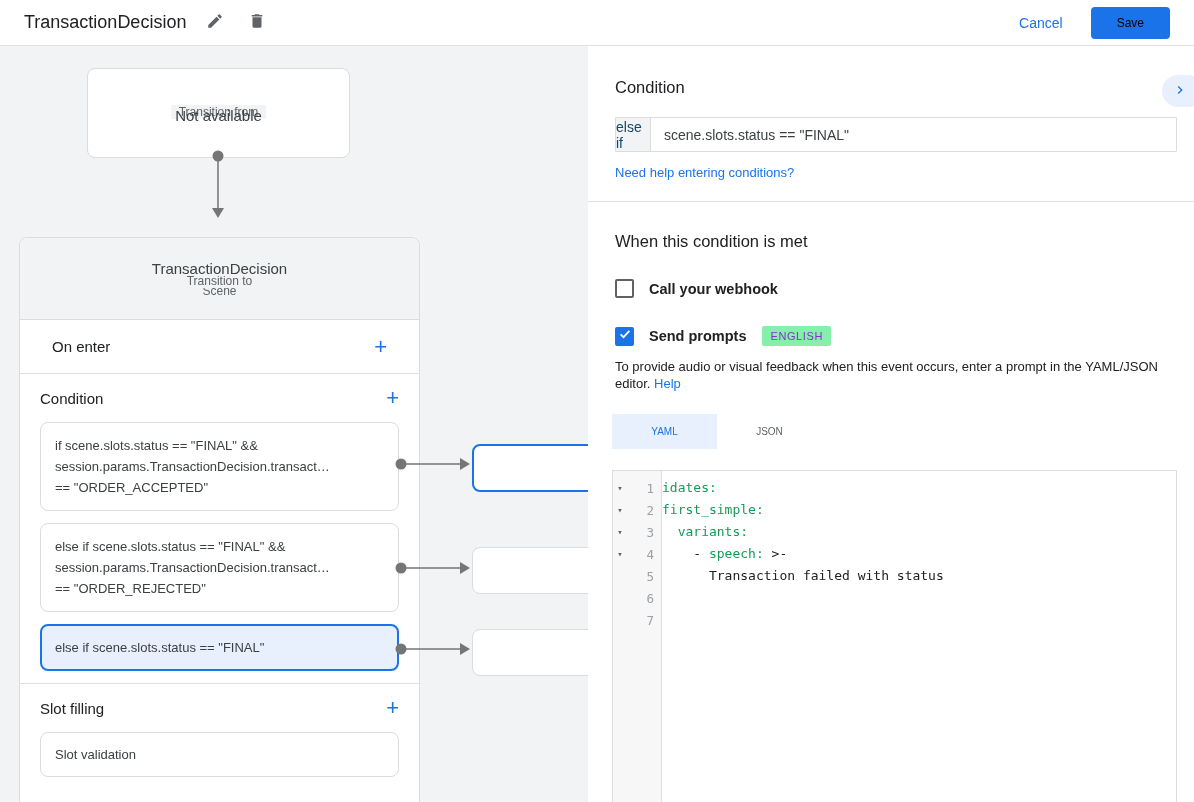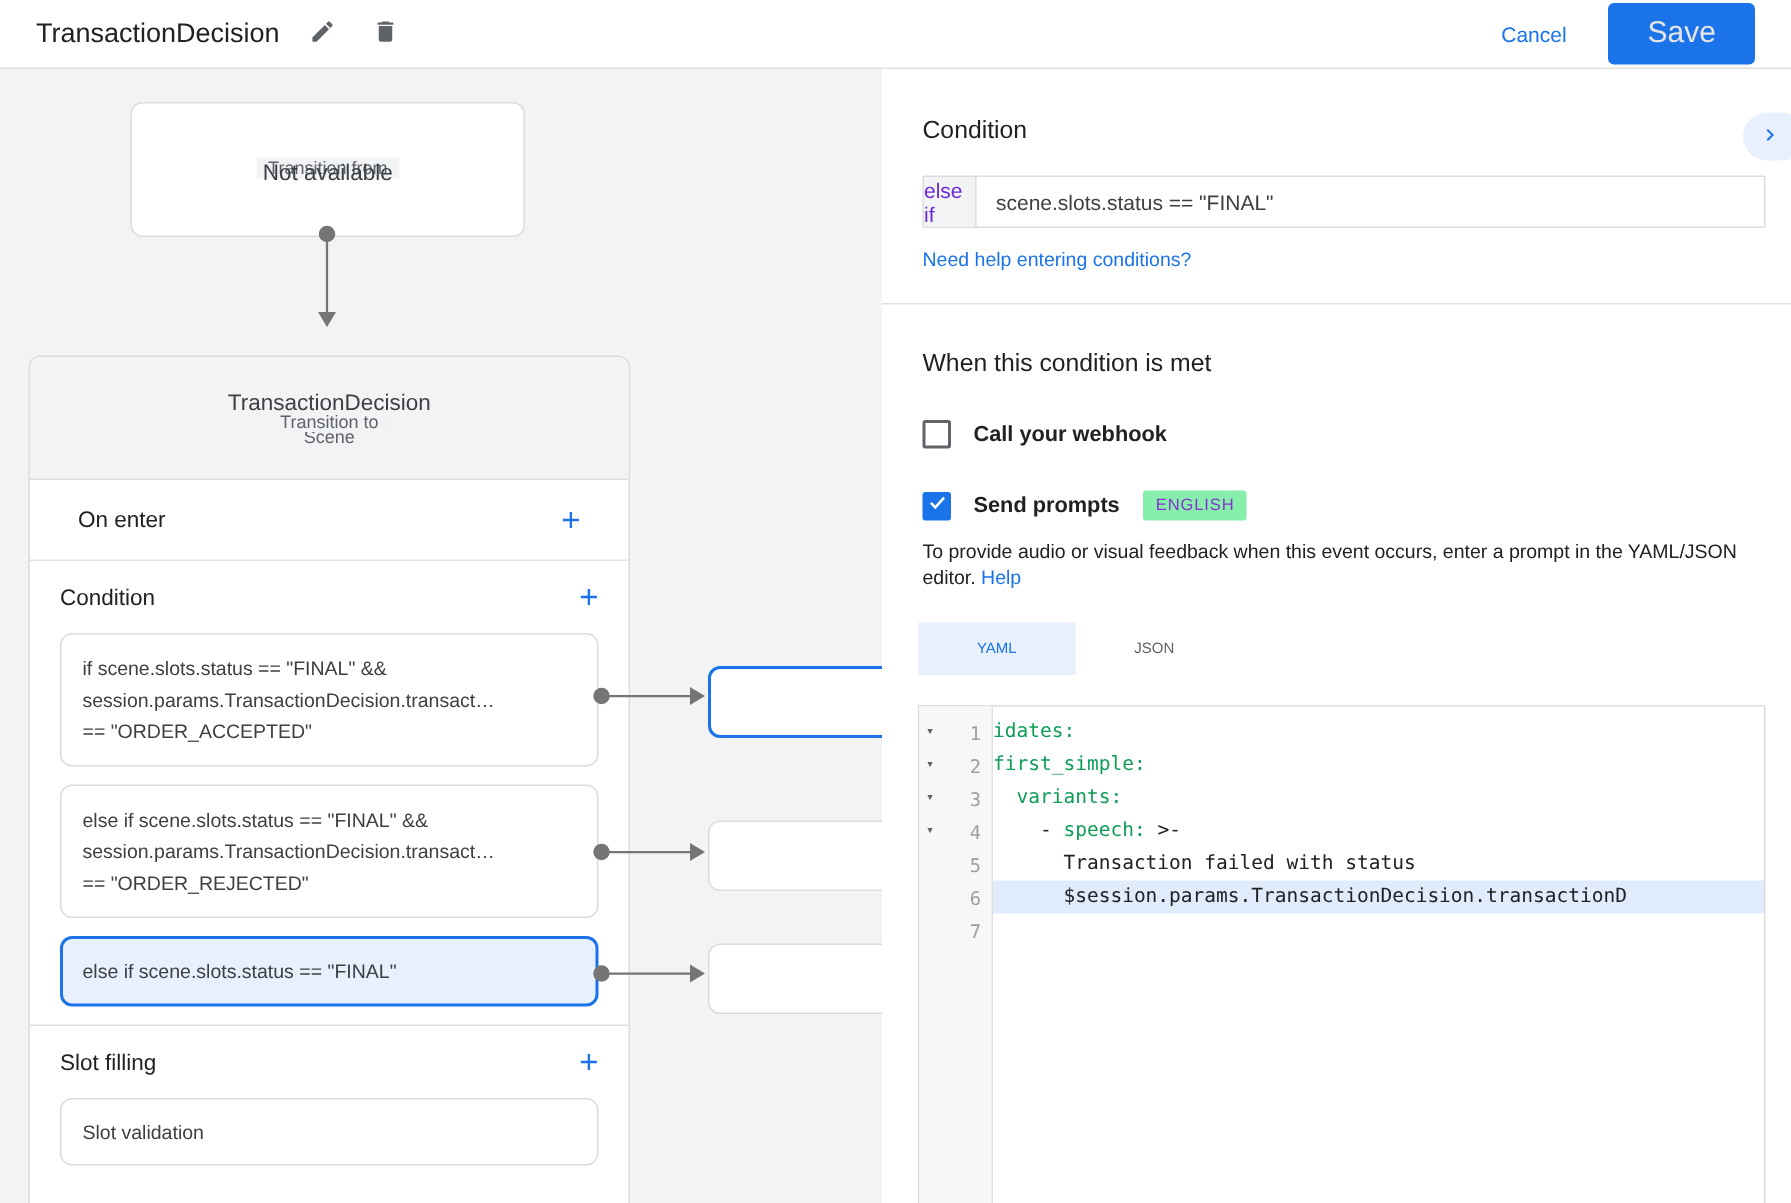--- a/index.html
+++ b/index.html
@@ -8,21 +8,21 @@
   #app { position:relative; width:1194px; height:802px; overflow:hidden; background:#fff; }
 
   
   .topbar { position:absolute; top:0; left:0; width:1194px; height:46px; background:#fff;
             border-bottom:1px solid #e0e0e0; display:flex; align-items:center; padding:0 24px; z-index:5; }
   .topbar-title { font-size:18px; color:#202124; }
   .icon-btn { background:none; border:none; cursor:pointer; padding:4px; margin-left:16px; display:flex; align-items:center; }
   .icon-btn svg { fill:#5f6368; }
   .topbar-actions { margin-left:auto; display:flex; align-items:center; gap:28px; }
   .btn-text { background:none; border:none; color:#1a73e8; font-size:14px; font-weight:500; cursor:pointer; font-family:inherit; }
-  .btn-primary { background:#1a73e8; border:none; color:#e5e5e5; font-size:20px; font-weight:500; cursor:pointer;
+  .btn-primary { background:#1a73e8; border:none; color:#000000; font-size:12px; font-weight:500; cursor:pointer;
                  padding:9px 26px; border-radius:4px; font-family:inherit; }
 
   
   .canvas { position:absolute; top:46px; left:0; width:588px; height:756px; background:#f1f3f4; overflow:hidden; }
 
   .from-box { position:absolute; left:87px; top:22px; width:263px; height:90px; background:#fff;
               border:1px solid #dadce0; border-radius:8px; }
   .legend { position:absolute; top:-8px; left:50%; transform:translateX(-50%); background:#f1f3f4;
             padding:0 8px; font-size:12px; color:#5f6368; white-space:nowrap;margin-top:44px; }
   .from-box-text { position:absolute; top:38px; width:100%; text-align:center; font-size:15px; color:#3c4043; }
@@ -51,21 +51,21 @@
 
   
   .panel { position:absolute; top:46px; left:588px; width:606px; height:756px; background:#fff; overflow:hidden; }
   .panel-head { position:relative; padding:32px 0 0 27px; }
   .panel-title { font-size:16.5px; color:#202124; }
   .collapse-btn { position:absolute; top:29px; right:-10px; width:42px; height:32px; border:none; background:#e8f0fe;
                   border-radius:16px; cursor:pointer; display:flex; align-items:center; padding-left:10px; }
   .cond-input-row { margin:20px 0 0 27px; width:562px; height:35px; border:1px solid #dadce0; border-radius:1px;
                     display:flex; align-items:stretch; background:#fff; }
   .cond-prefix { width:35px; background:#f1f3f4; border-right:1px solid #dadce0; display:flex; align-items:center;
-                 justify-content:center; font-size:14px; color:#6d28d9; }
+                 justify-content:center; font-size:14px; color:#0c4a6e; }
   .cond-value { flex:1; display:flex; align-items:center; padding-left:13px; font-size:14px; color:#3c4043; }
   .help-link { display:inline-block; margin:13px 0 0 27px; font-size:13px; color:#1a73e8; text-decoration:none; }
   .panel-divider { margin-top:20px; border:none; border-top:1px solid #e0e0e0; width:606px; }
   .when-title { font-size:16.5px; color:#202124; margin:30px 0 0 27px; }
   .check-row { display:flex; align-items:center; margin:28px 0 0 27px; }
   .checkbox { width:19px; height:19px; border:2px solid #5f6368; border-radius:2px; background:#fff; cursor:pointer; flex:none; }
   .checkbox.checked { border-color:#1a73e8; background:#1a73e8; display:flex; align-items:center; justify-content:center; }
   .check-label { font-size:14.5px; font-weight:700; color:#202124; margin-left:15px; }
   .lang-badge { margin-left:16px; background:#86efac; color:#8430ce; font-size:11px; font-weight:500;
                 letter-spacing:.6px; padding:4px 8px; border-radius:2px; }
@@ -260,19 +260,18 @@
             <span class="fold"></span>
             <span class="lnum">7</span>
           </div>
         </div>
       <div class="code" id="editor-code">
           <div class="code-line"><span class="tok-key">idates:</span></div>
           <div class="code-line"><span class="tok-key">first_simple:</span></div>
           <div class="code-line"><span class="tok-plain">  </span><span class="tok-key">variants:</span></div>
           <div class="code-line"><span class="tok-plain">    - </span><span class="tok-key">speech:</span><span class="tok-plain"> &gt;-</span></div>
           <div class="code-line"><span class="tok-plain">      Transaction failed with status</span></div>
-          <div class="code-line hl"><span class="tok-plain">      $session.params.TransactionDecision.transactionD</span></div>
           <div class="code-line"></div>
         </div>
     </div>
   </div>
 
 </div>
 
 </body></html>

